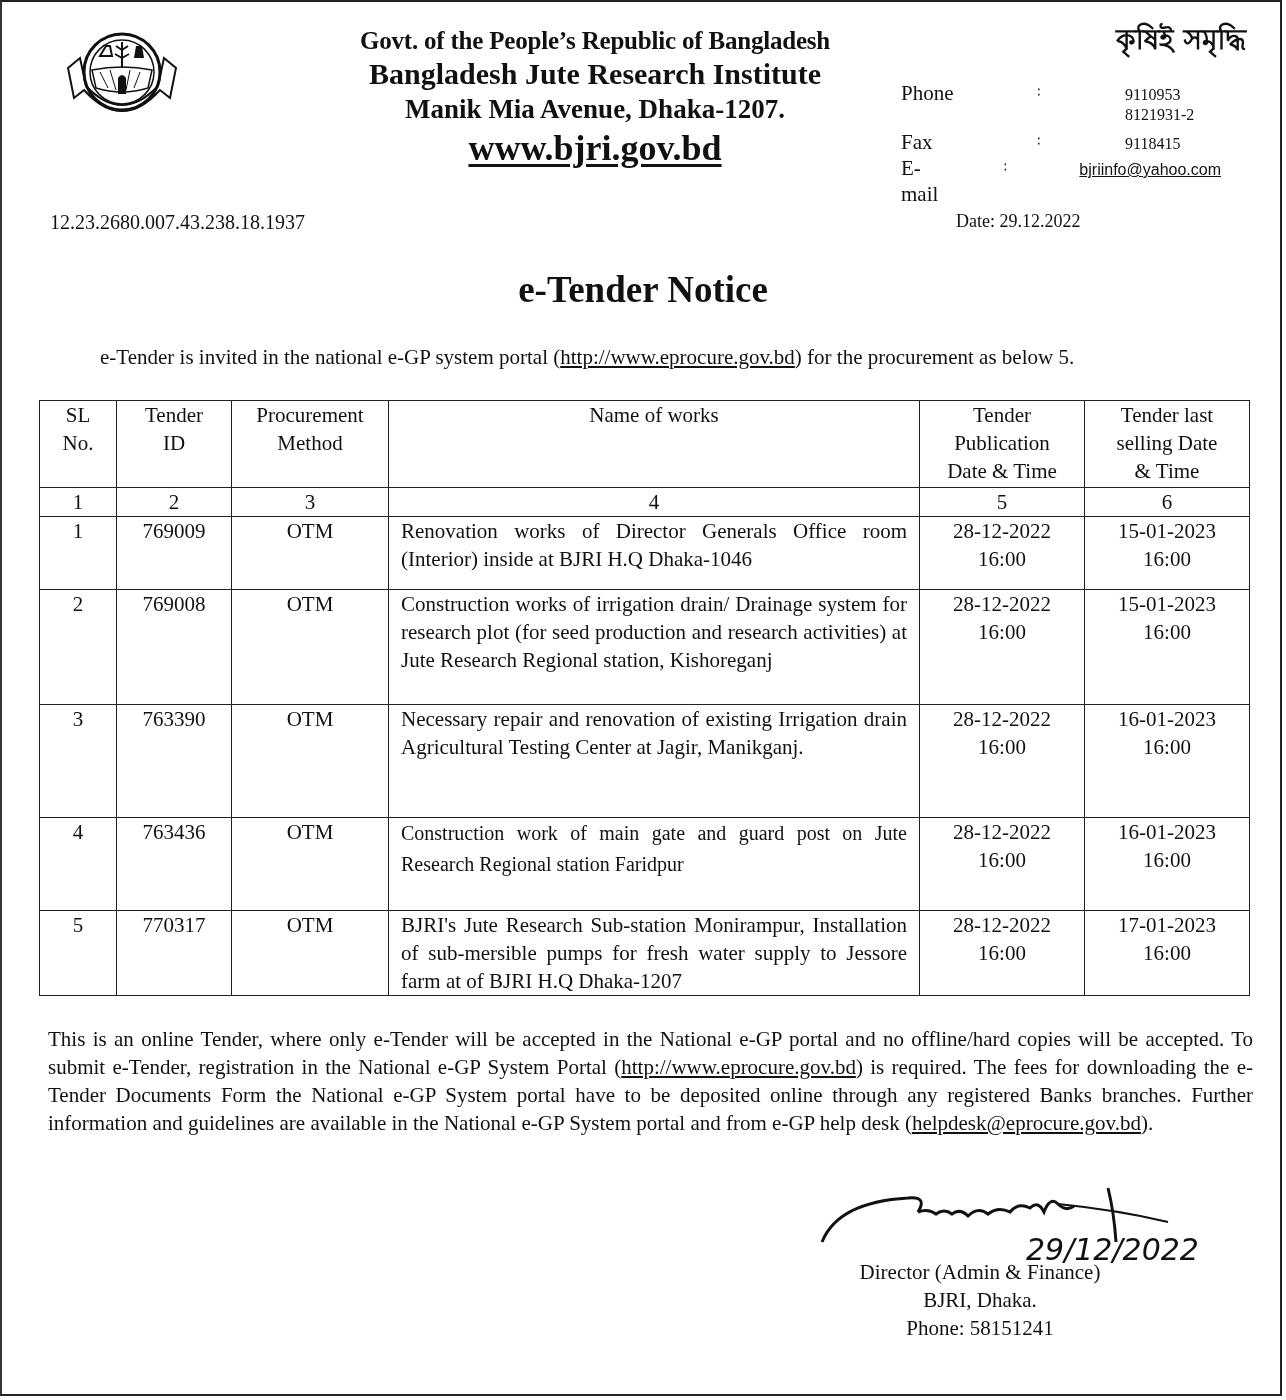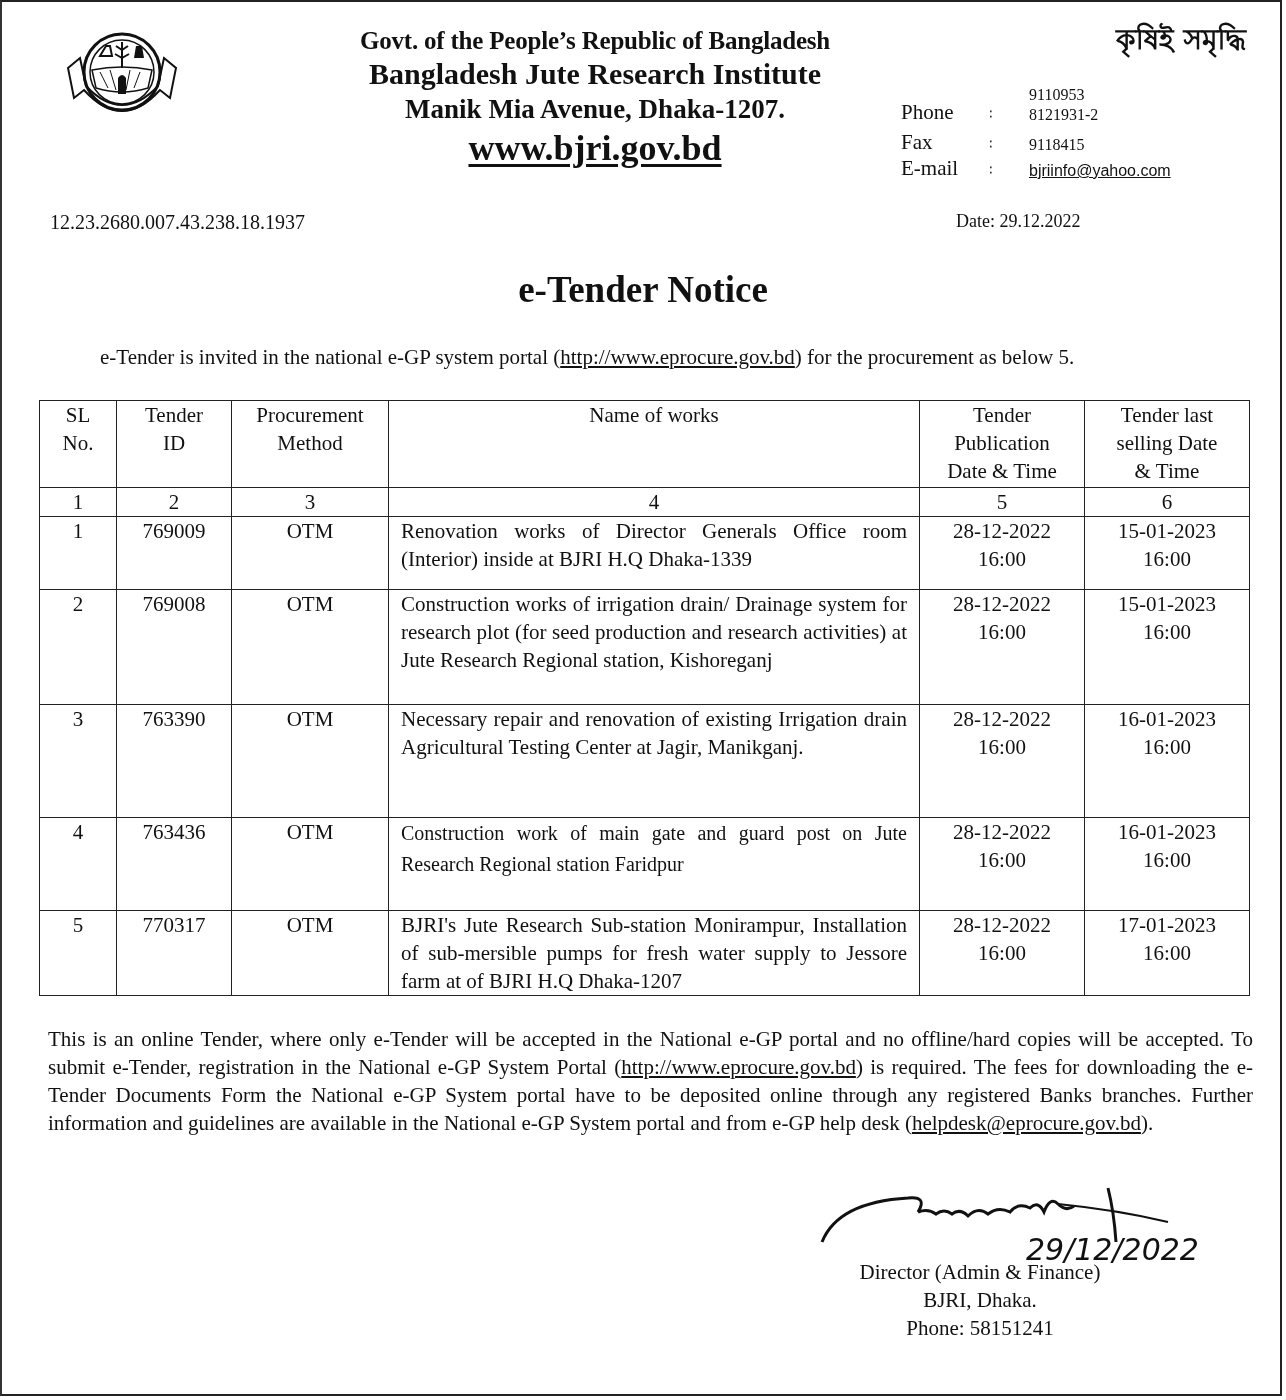--- a/index.html
+++ b/index.html
@@ -12,21 +12,21 @@
   
   .logo { left: 60px; top: 28px; width: 124px; height: 102px; }
   .hdr-center { left: 300px; top: 26px; width: 590px; text-align: center; }
   .hdr-line1 { font-size: 25px; font-weight: bold; line-height: 30px; letter-spacing: -0.2px; }
   .hdr-line2 { font-size: 30px; font-weight: bold; line-height: 36px; }
   .hdr-line3 { font-size: 27px; font-weight: bold; line-height: 34px; }
   .hdr-line4 { font-size: 36px; font-weight: bold; line-height: 44px; text-decoration: underline; text-underline-offset: 4px; }
   .motto { right: 40px; top: 18px; font-size: 28px; font-weight: bold; font-family: "DejaVu Sans", sans-serif; }
 
   .contact { left: 901px; top: 80px; width: 320px; font-size: 21px; }
-  .contact-row { display: flex; align-items: flex-end; }
+  .contact-row { display: flex; align-items: flex-start; gap: 48px; }
   .contact-label { width: 88px; line-height: 26px; }
   .contact-sep { width: 32px; font-size: 14px; line-height: 20px; padding-top: 3px; }
   .contact-val { font-size: 16px; line-height: 20px; padding-top: 5px; font-family: "Liberation Sans", sans-serif; margin-left: 8px; }
   .contact-val.serif { font-family: "Liberation Serif", serif; }
   .underline { text-decoration: underline; }
 
   .ref { left: 50px; top: 211px; font-size: 20px; text-align: center; }
   .date { left: 956px; top: 211px; font-size: 18px; }
 
   .title { left: 0; width: 1286px; top: 268px; text-align: center; font-size: 37px; font-weight: bold; }
@@ -154,21 +154,21 @@
     <td>2</td>
     <td>3</td>
     <td>4</td>
     <td>5</td>
     <td>6</td>
   </tr>
   <tr class="r1">
     <td class="c-sl">1</td>
     <td class="c-id">769009</td>
     <td class="c-pm">OTM</td>
-    <td class="c-work">Renovation works of Director Generals Office room (Interior) inside at BJRI H.Q Dhaka-1339</td>
+    <td class="c-work">Renovation works of Director Generals Office room (Interior) inside at BJRI H.Q Dhaka-1046</td>
     <td class="c-pub">
           <div>28-12-2022</div>
           <div>16:00</div>
         </td>
     <td class="c-last">
           <div>15-01-2023</div>
           <div>16:00</div>
         </td>
   </tr>
   <tr class="r2">

